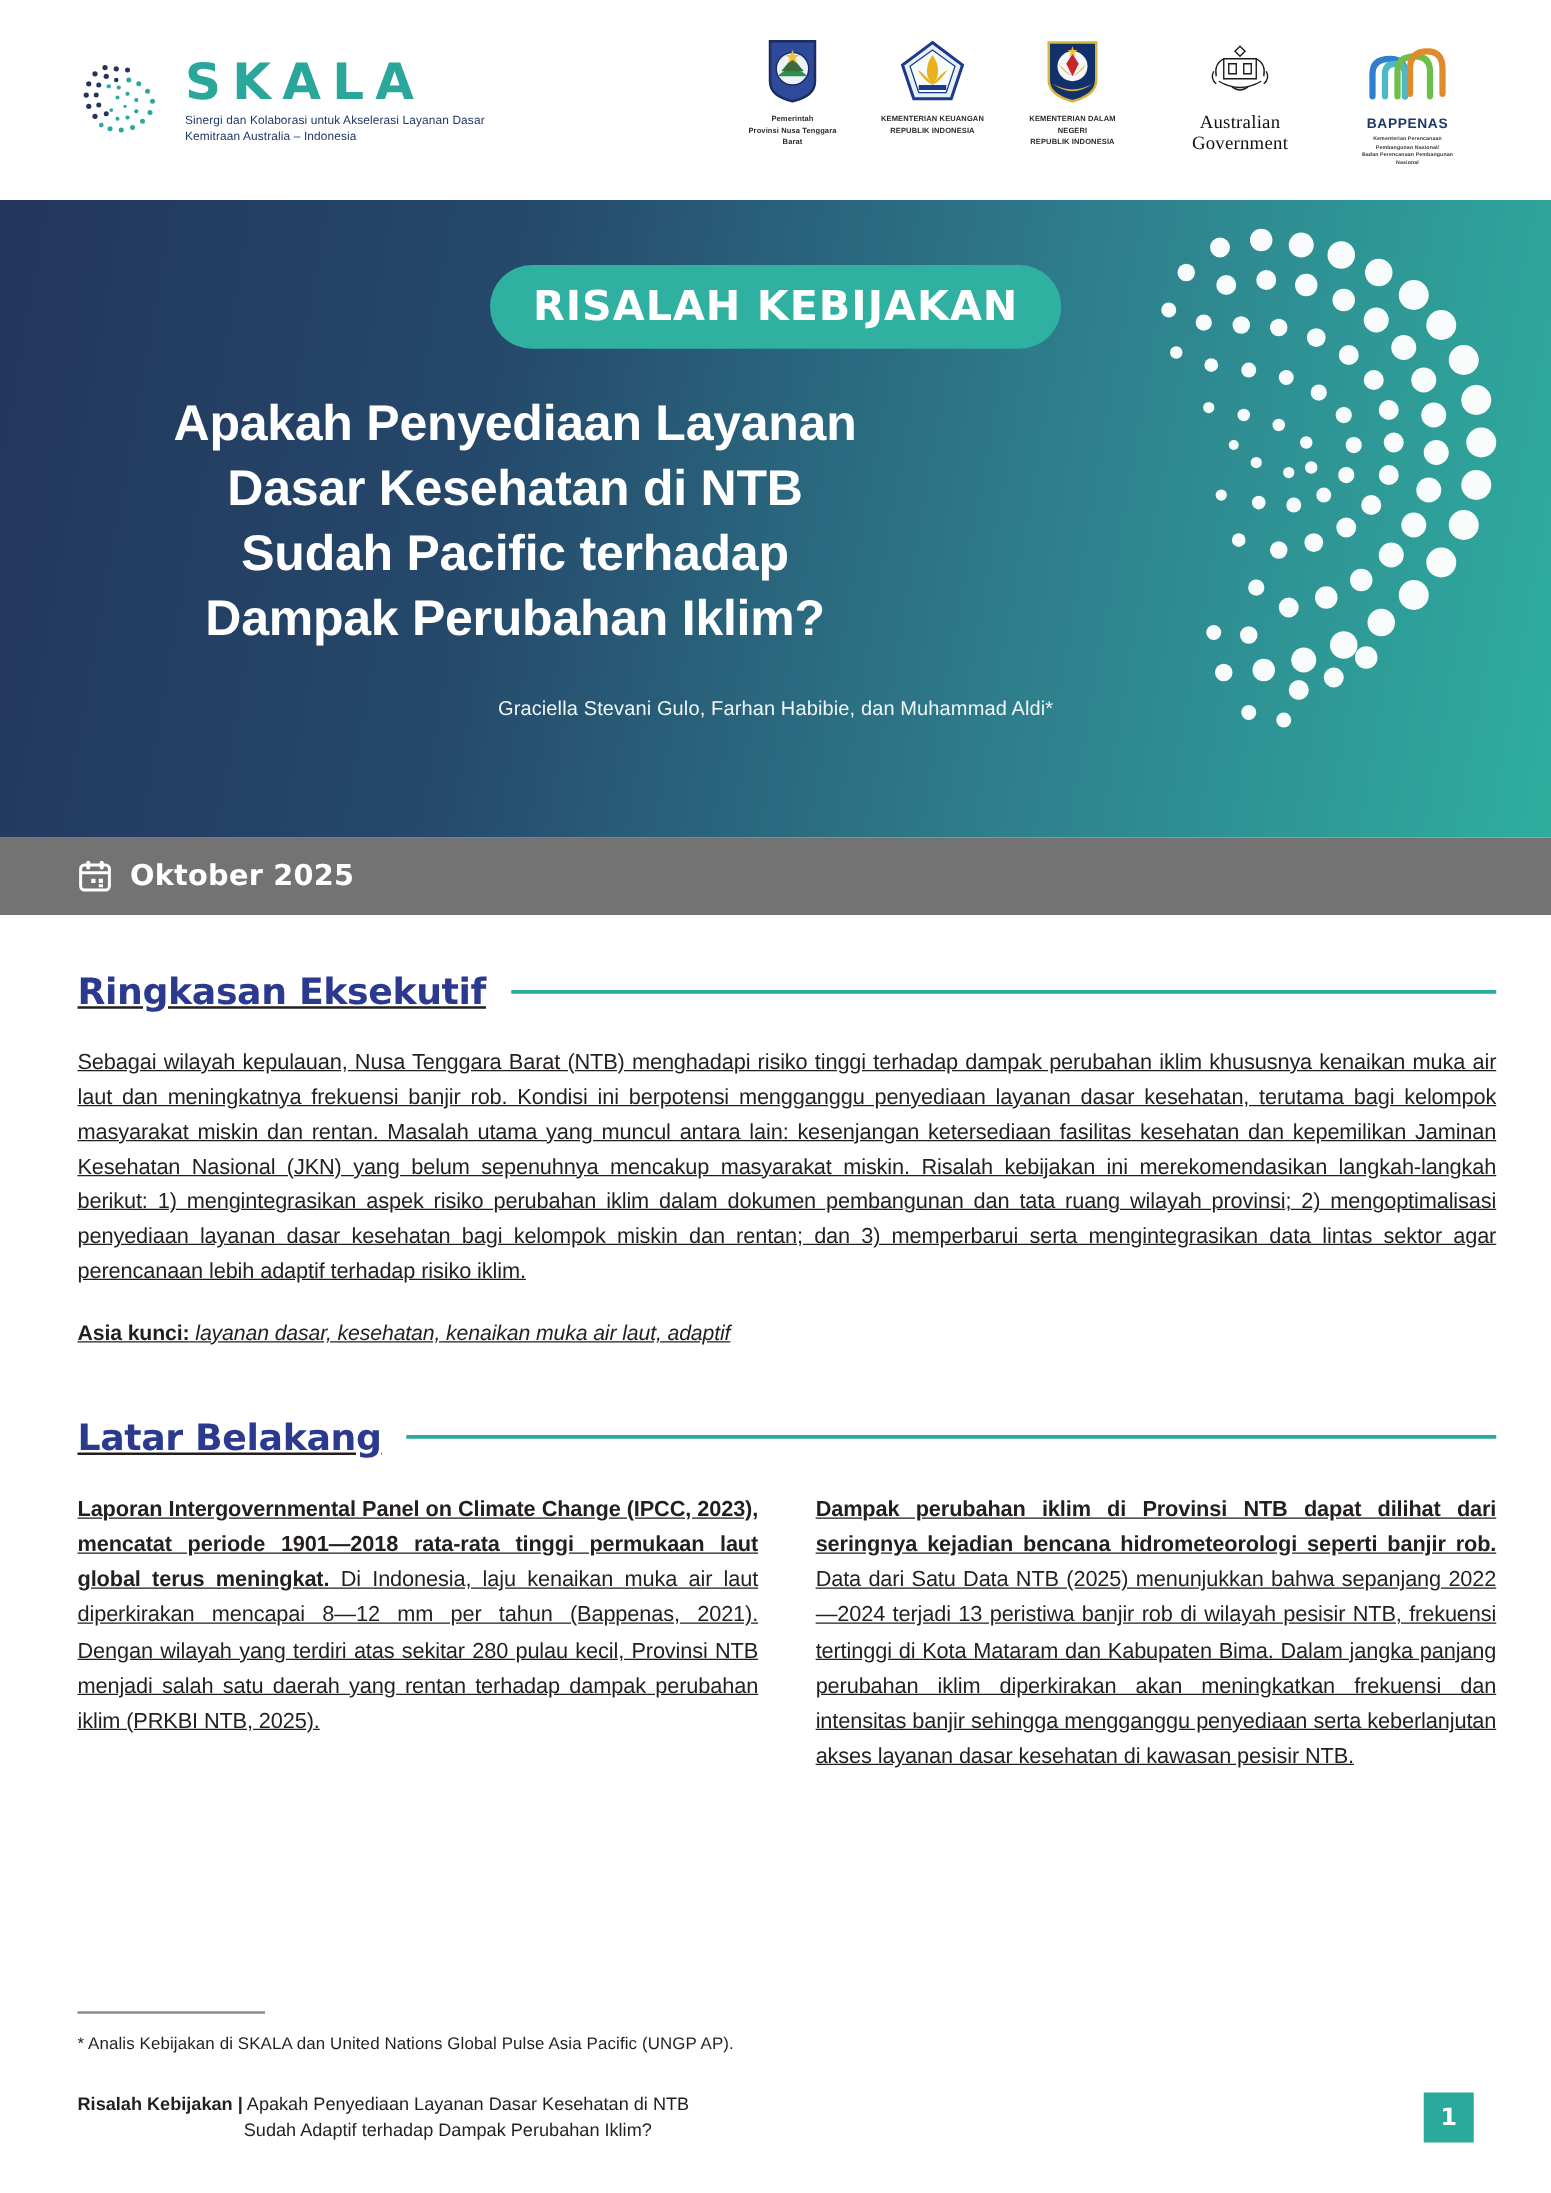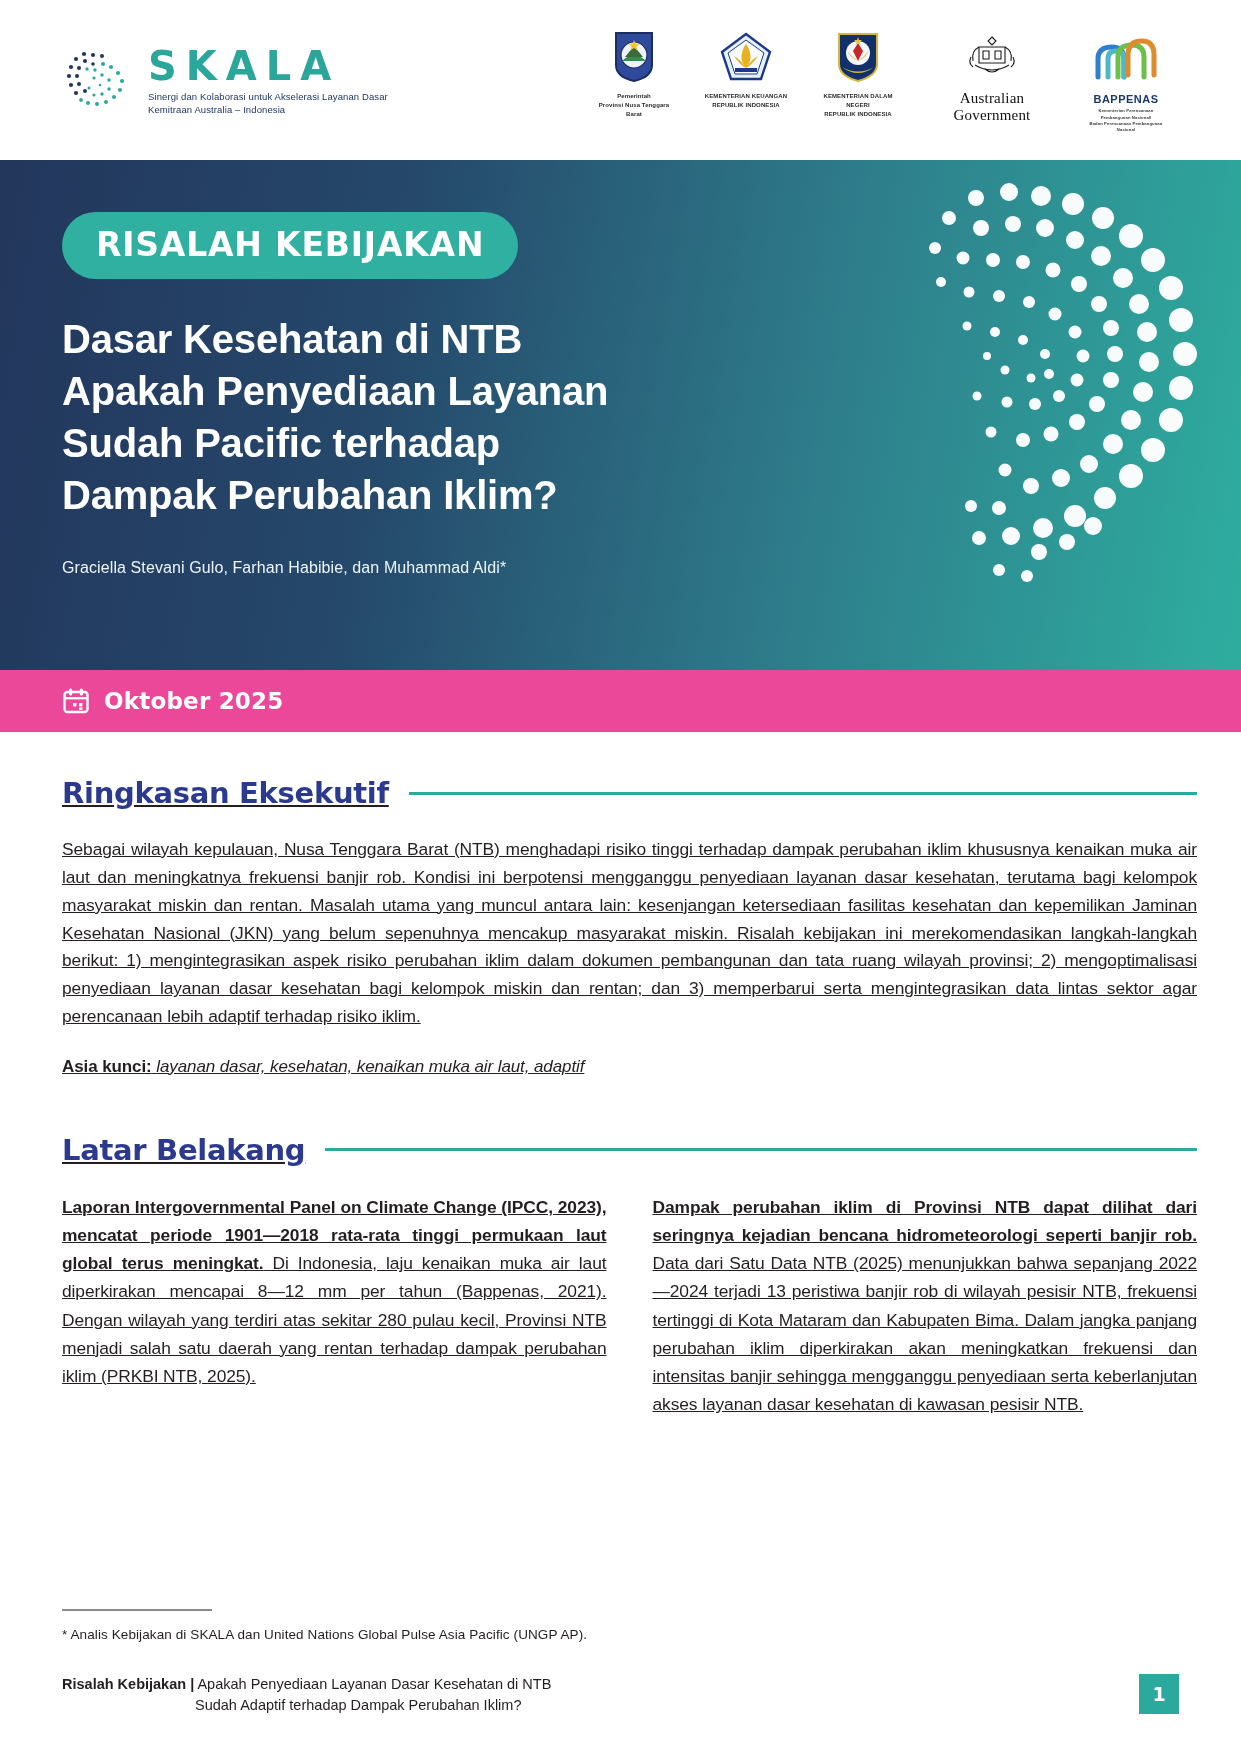--- a/index.html
+++ b/index.html
@@ -88,20 +88,21 @@
   .hero {
     position: relative;
     height: 510px;
     background: linear-gradient(100deg, #23365c 0%, #25496b 32%, #2e7e8c 66%, #2eae9f 100%);
     overflow: hidden;
   }
   .hero-inner {
     position: relative;
     z-index: 2;
     padding: 52px 62px 0 62px;
+    text-align: center;
   }
   .badge {
     display: inline-block;
     background: #2fb0a0;
     color: #ffffff;
     font-size: 33px;
     font-weight: 700;
     letter-spacing: 0.8px;
     padding: 13px 34px 15px 34px;
     border-radius: 40px;
@@ -127,21 +128,21 @@
     right: 30px;
     top: 10px;
     width: 420px;
     height: 480px;
     z-index: 1;
     opacity: 0.97;
   }
 
   
   .date-strip {
-    background: #ec4899;
+    background: #737373;
     height: 62px;
     display: flex;
     align-items: center;
     padding: 0 62px;
     box-sizing: border-box;
     gap: 14px;
   }
   .cal-icon { width: 28px; height: 28px; flex: 0 0 auto; }
   .date-text {
     color: #ffffff;
@@ -491,22 +492,22 @@
         <circle cx="186" cy="226" r="4.5"></circle>
       <circle cx="208" cy="400" r="6"></circle>
         <circle cx="236" cy="406" r="6"></circle>
     </g>
   </svg>
 
   <div class="hero-inner">
     <div class="badge">RISALAH KEBIJAKAN</div>
 
     <div class="hero-title">
+      <div>Apakah Penyediaan Layanan</div>
       <div>Dasar Kesehatan di NTB</div>
-      <div>Apakah Penyediaan Layanan</div>
       <div>Sudah Pacific terhadap</div>
       <div>Dampak Perubahan Iklim?</div>
     </div>
 
     <div class="hero-authors">Graciella Stevani Gulo, Farhan Habibie, dan Muhammad Aldi*</div>
   </div>
 </div>
 
 <div class="date-strip">
   <svg class="cal-icon" viewBox="0 0 28 28">

